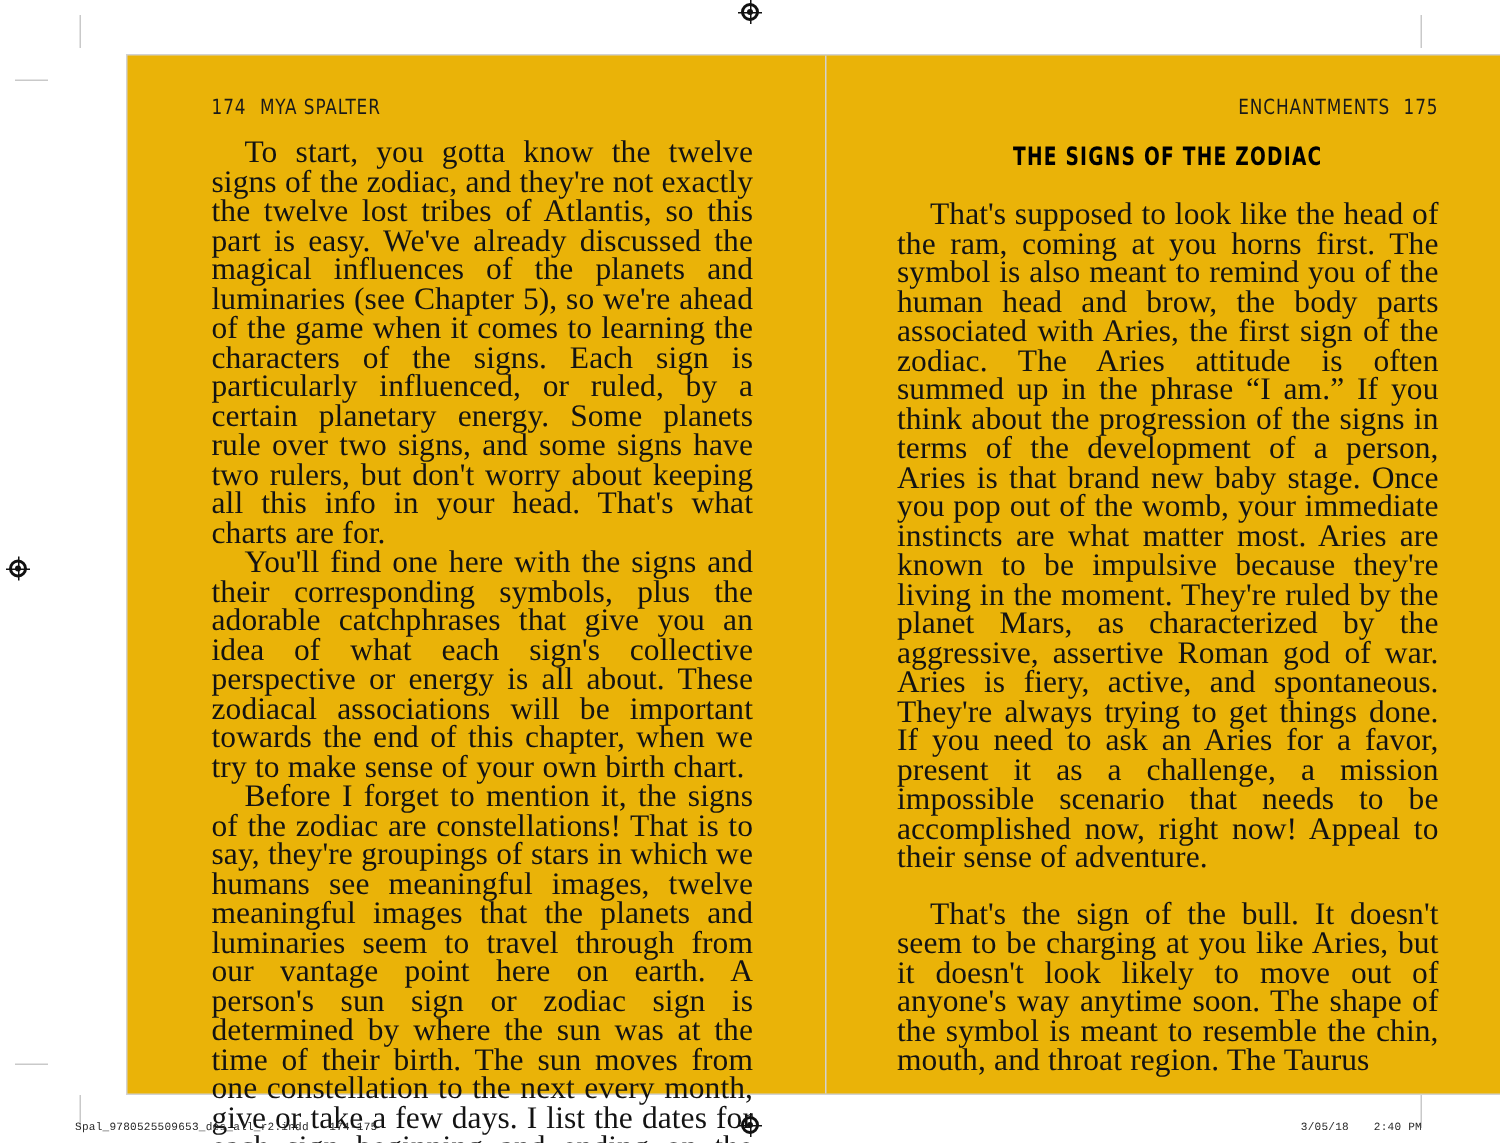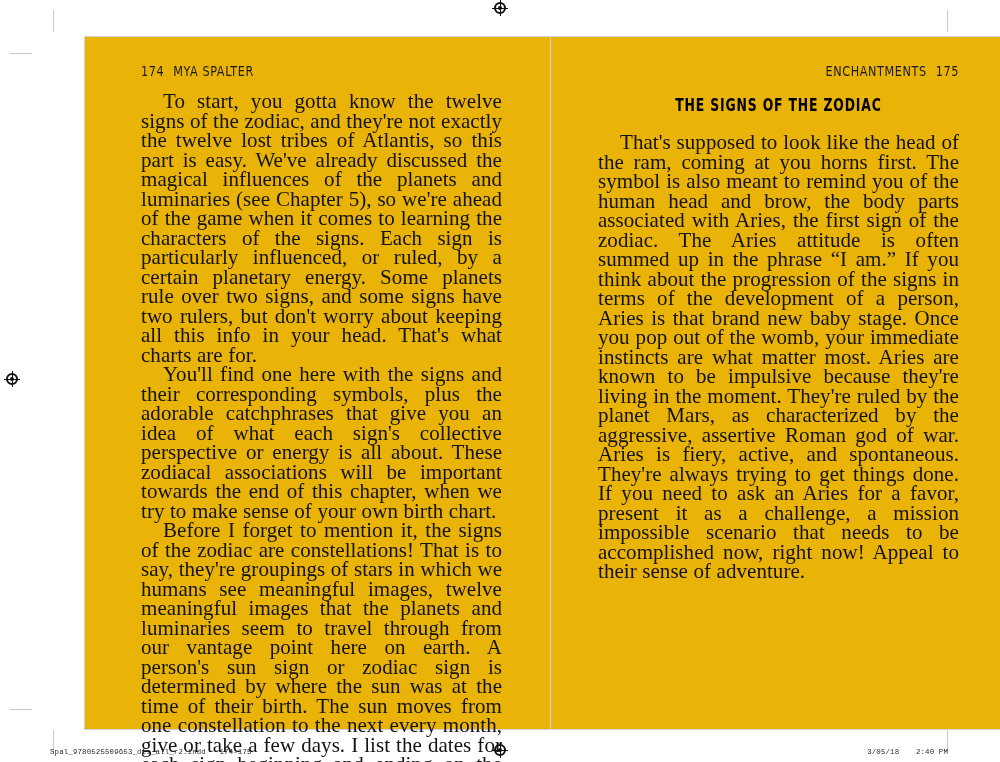--- a/index.html
+++ b/index.html
@@ -185,20 +185,23 @@
       <span class="title">ENCHANTMENTS</span>
       <span class="folio">175</span>
     </div>
 
     <div class="sectitle">THE SIGNS OF THE ZODIAC</div>
 
     <div class="body aries-body">
       <p>That's supposed to look like the head of the ram, coming at you horns first. The symbol is also meant to remind you of the human head and brow, the body parts associated with Aries, the first sign of the zodiac. The Aries attitude is often summed up in the phrase “I am.” If you think about the progression of the signs in terms of the development of a person, Aries is that brand new baby stage. Once you pop out of the womb, your immediate instincts are what matter most. Aries are known to be impulsive because they're living in the moment. They're ruled by the planet Mars, as characterized by the aggressive, assertive Roman god of war. Aries is fiery, active, and spontaneous. They're always trying to get things done. If you need to ask an Aries for a favor, present it as a challenge, a mission impossible scenario that needs to be accomplished now, right now! Appeal to their sense of adventure.</p>
     </div>
 
+    <div class="body taurus-body">
+      <p>That's the sign of the bull. It doesn't seem to be charging at you like Aries, but it doesn't look likely to move out of anyone's way anytime soon. The shape of the symbol is meant to resemble the chin, mouth, and throat region. The Taurus</p>
+    </div>
   </div>
 </div>
 
 <div class="slug l">
   <span>Spal_9780525509653_des_all_r2.indd</span>
   <span class="pagespan">174-175</span>
 </div>
 <div class="slug r">
   <span>3/05/18</span>
   <span class="time">2:40 PM</span>

